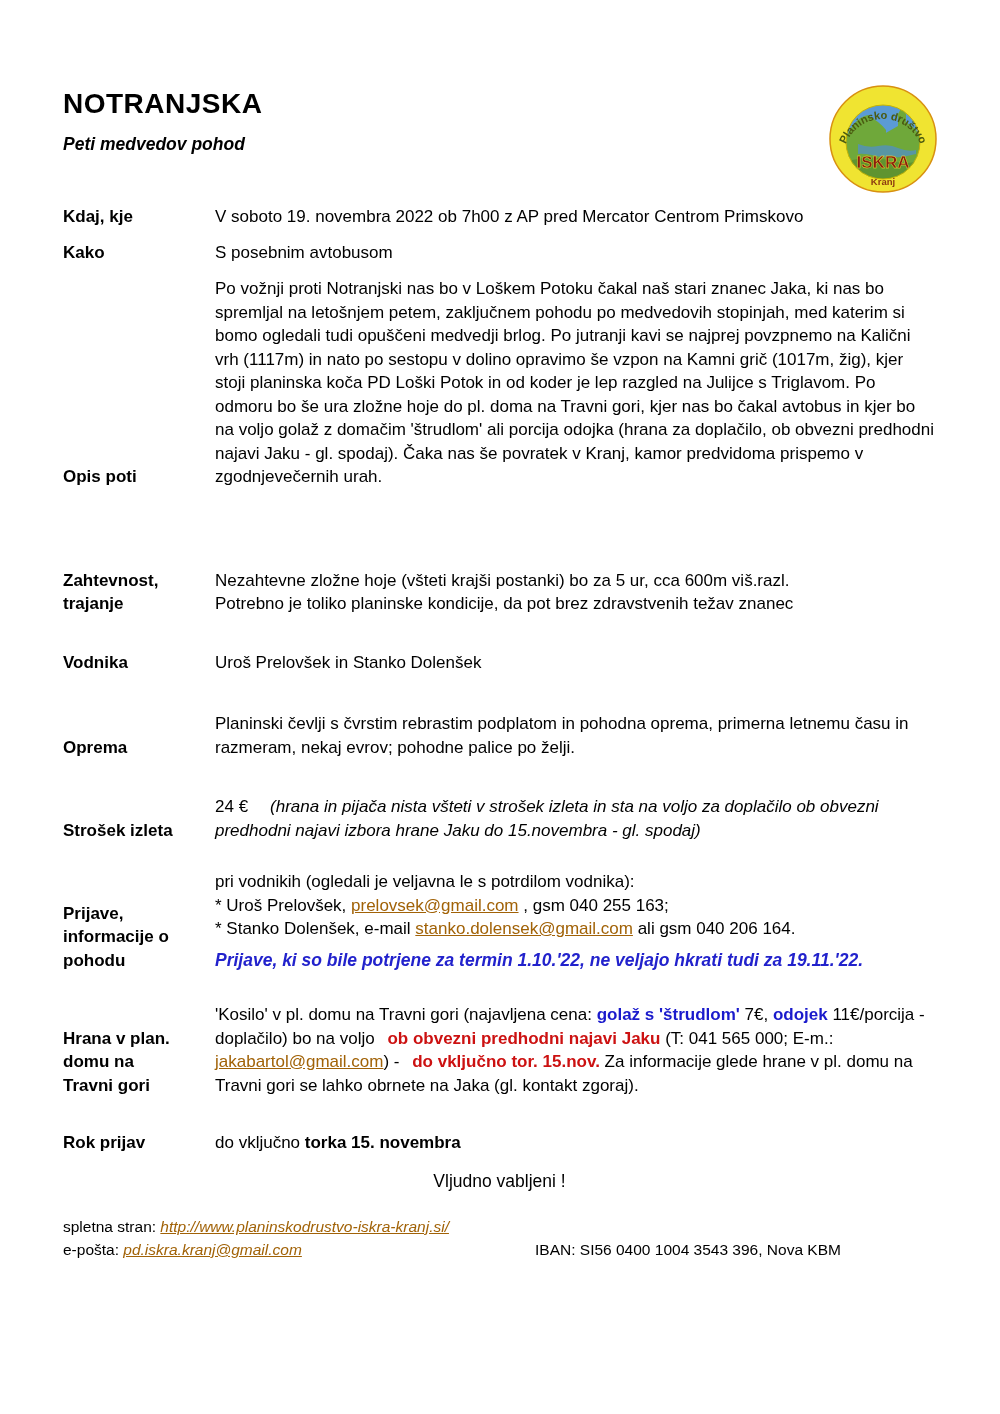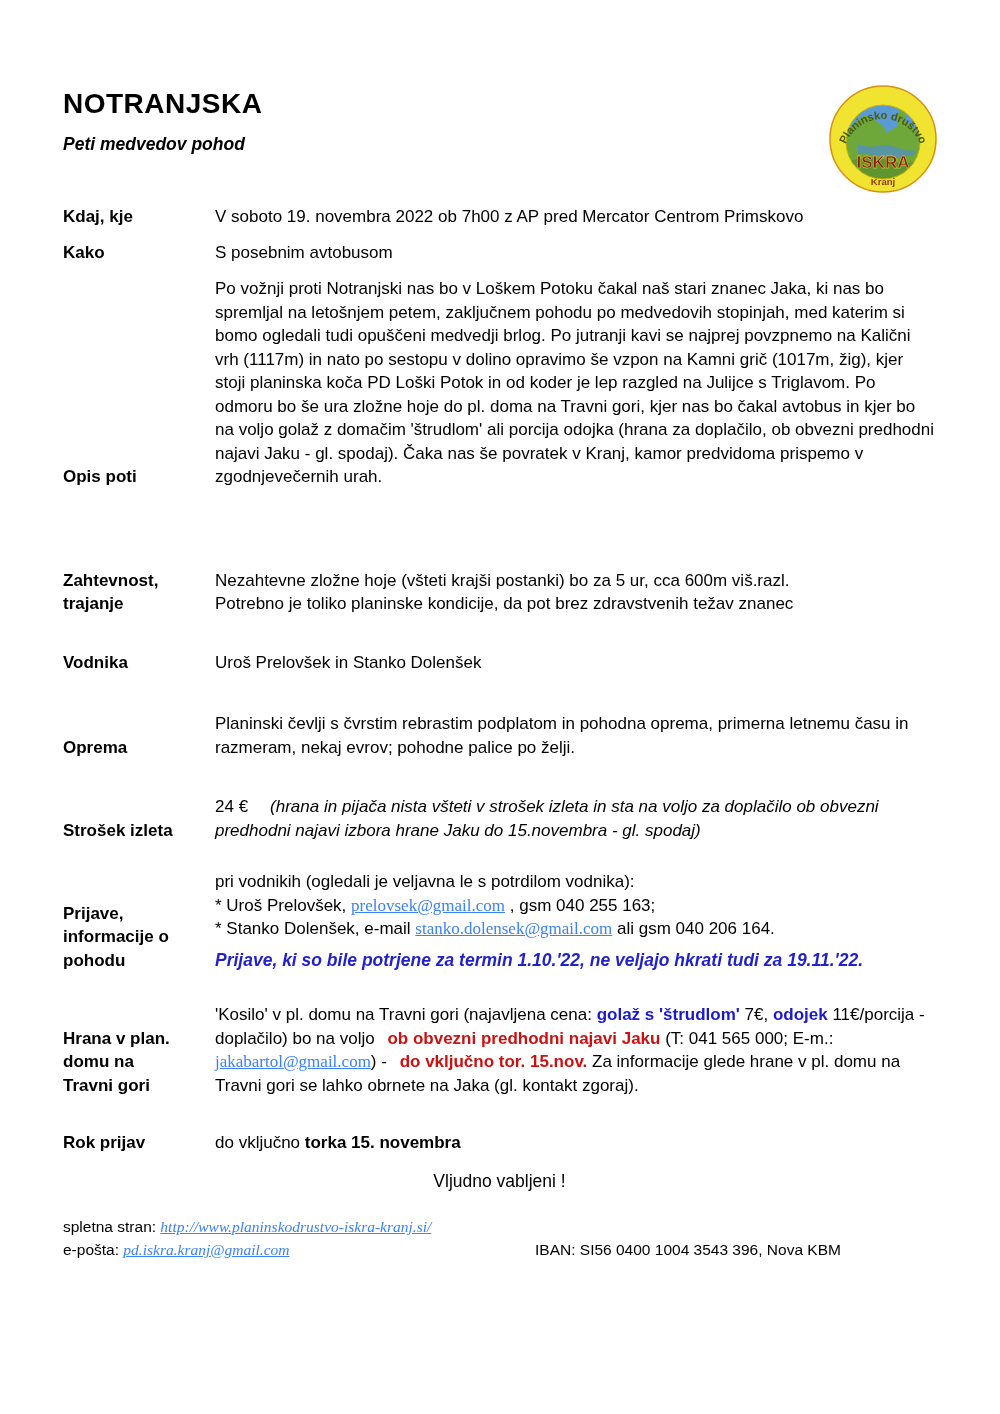--- a/index.html
+++ b/index.html
@@ -33,21 +33,21 @@
   #row-strosek   { margin-top:36px; }
   #row-prijave   { margin-top:28px; }
   #row-hrana     { margin-top:31px; }
   #row-rok       { margin-top:34px; }
   #row-opombe    { margin-top:24px; }
 
   .b { font-weight:bold; }
   .i { font-style:italic;text-align:right; }
   .blue { color:#1a1acc; }
   .red  { color:#cc1111;margin-left:8px; }
-  a.link { color:#3b82f6; text-decoration:underline; cursor:pointer;font-family:Liberation Serif, serif; }
+  a.link { color:#a16207; text-decoration:underline; cursor:pointer; }
   a.link.i { font-style:italic; }
 
   .price-note { font-style:italic; margin-left:22px; }
 
   .notice { color:#2222cc; font-weight:bold; font-style:italic; margin-top:8px; font-size:17.5px; }
 
   .closing { margin-top:15px; text-align:center; font-weight:normal; font-size:17.5px; line-height:23.5px; }
 
   .footer { margin-top:22px; font-size:15.5px; line-height:23px; }
   .footer-line2 { position:relative; }

